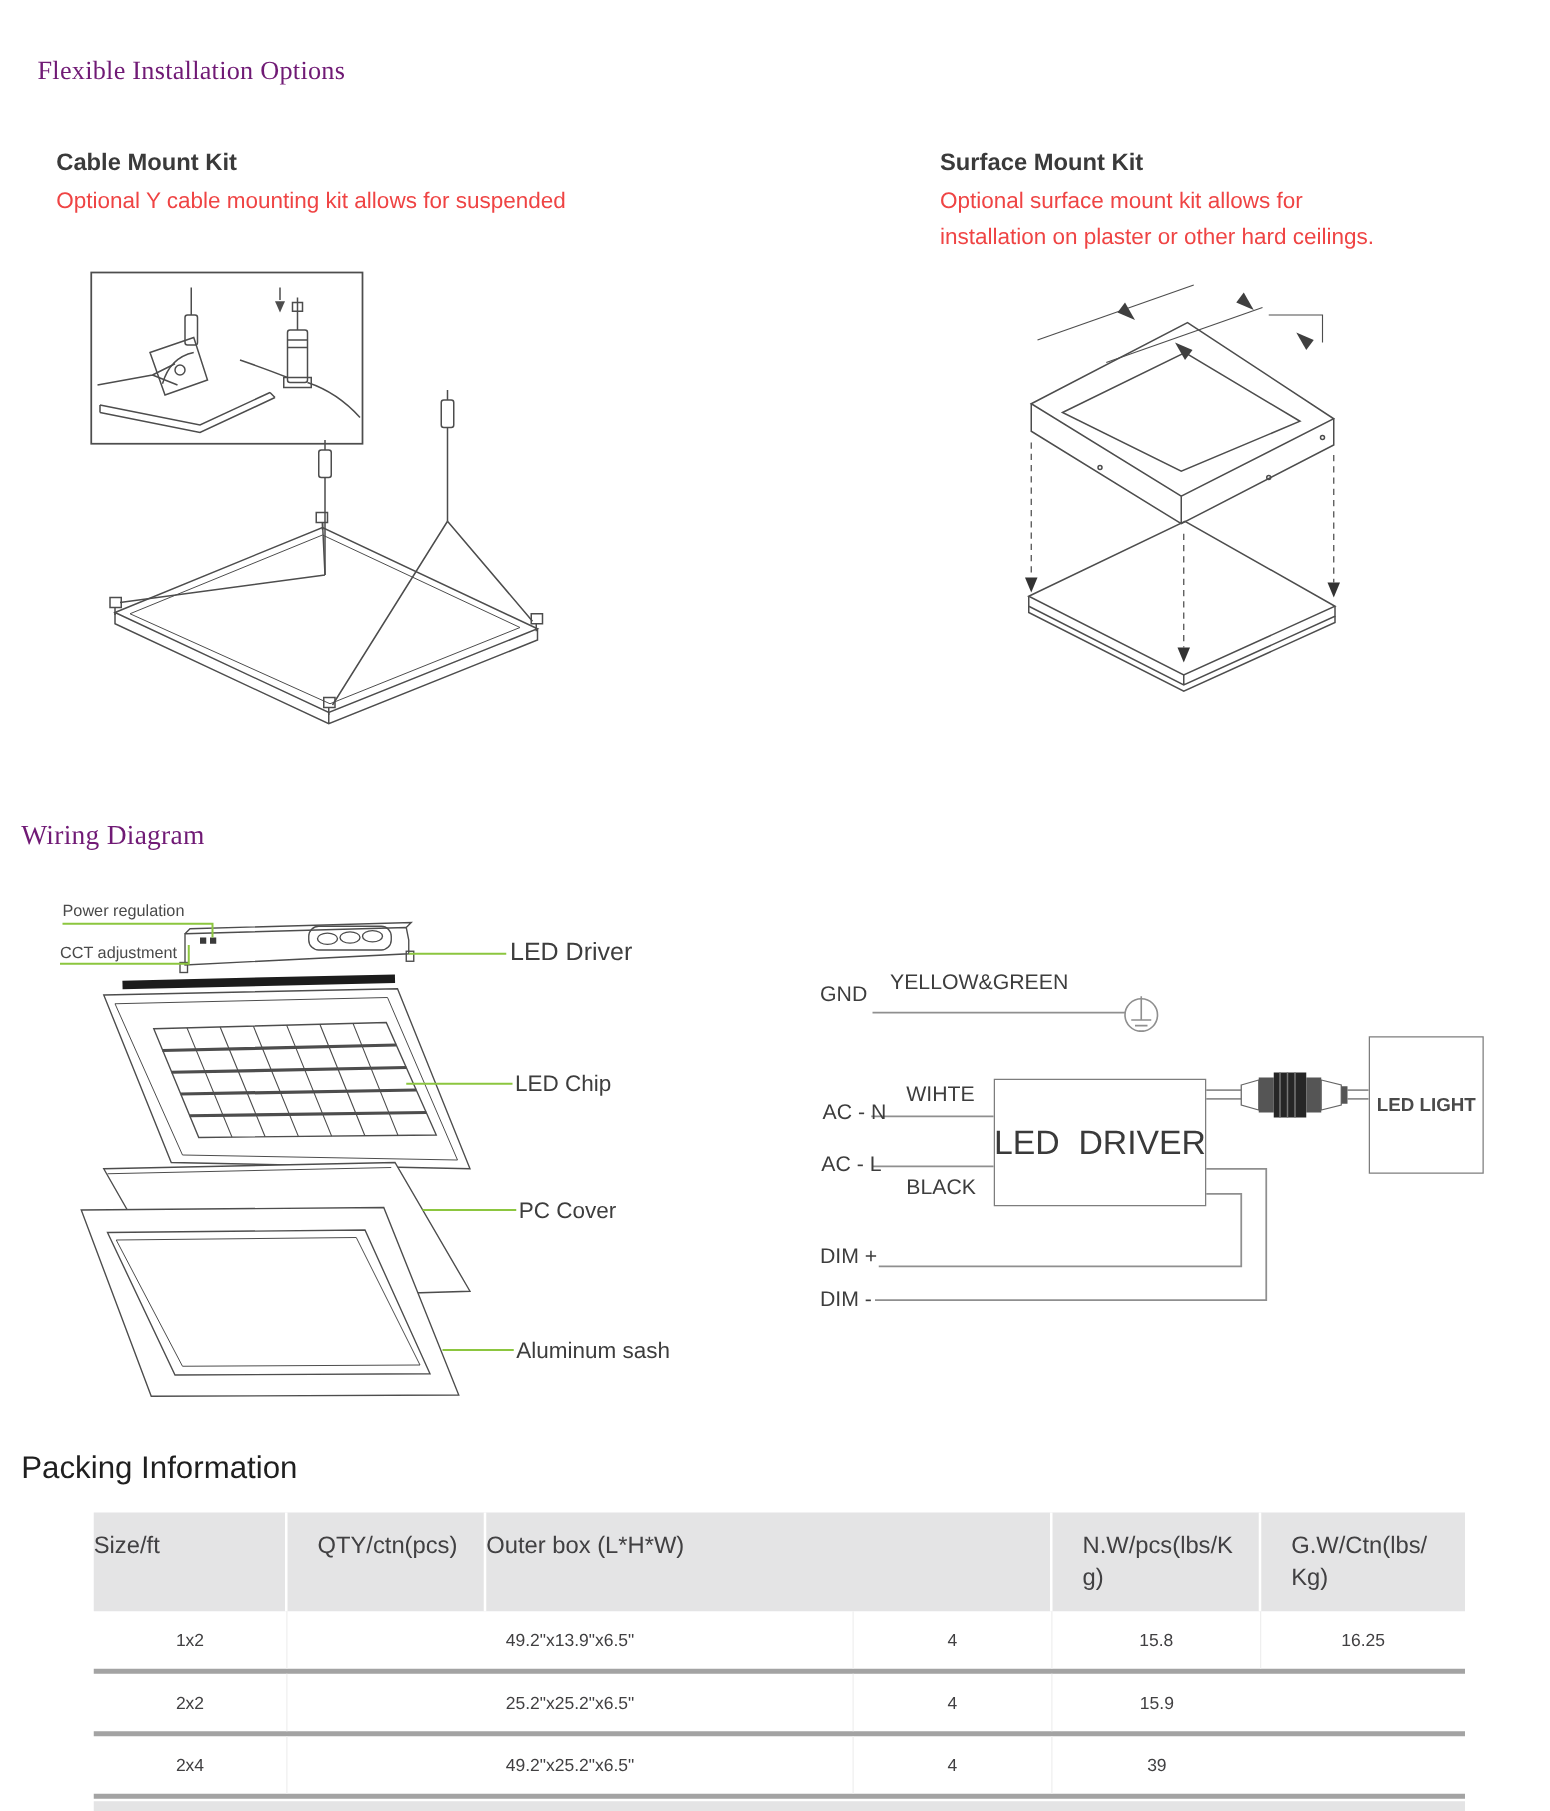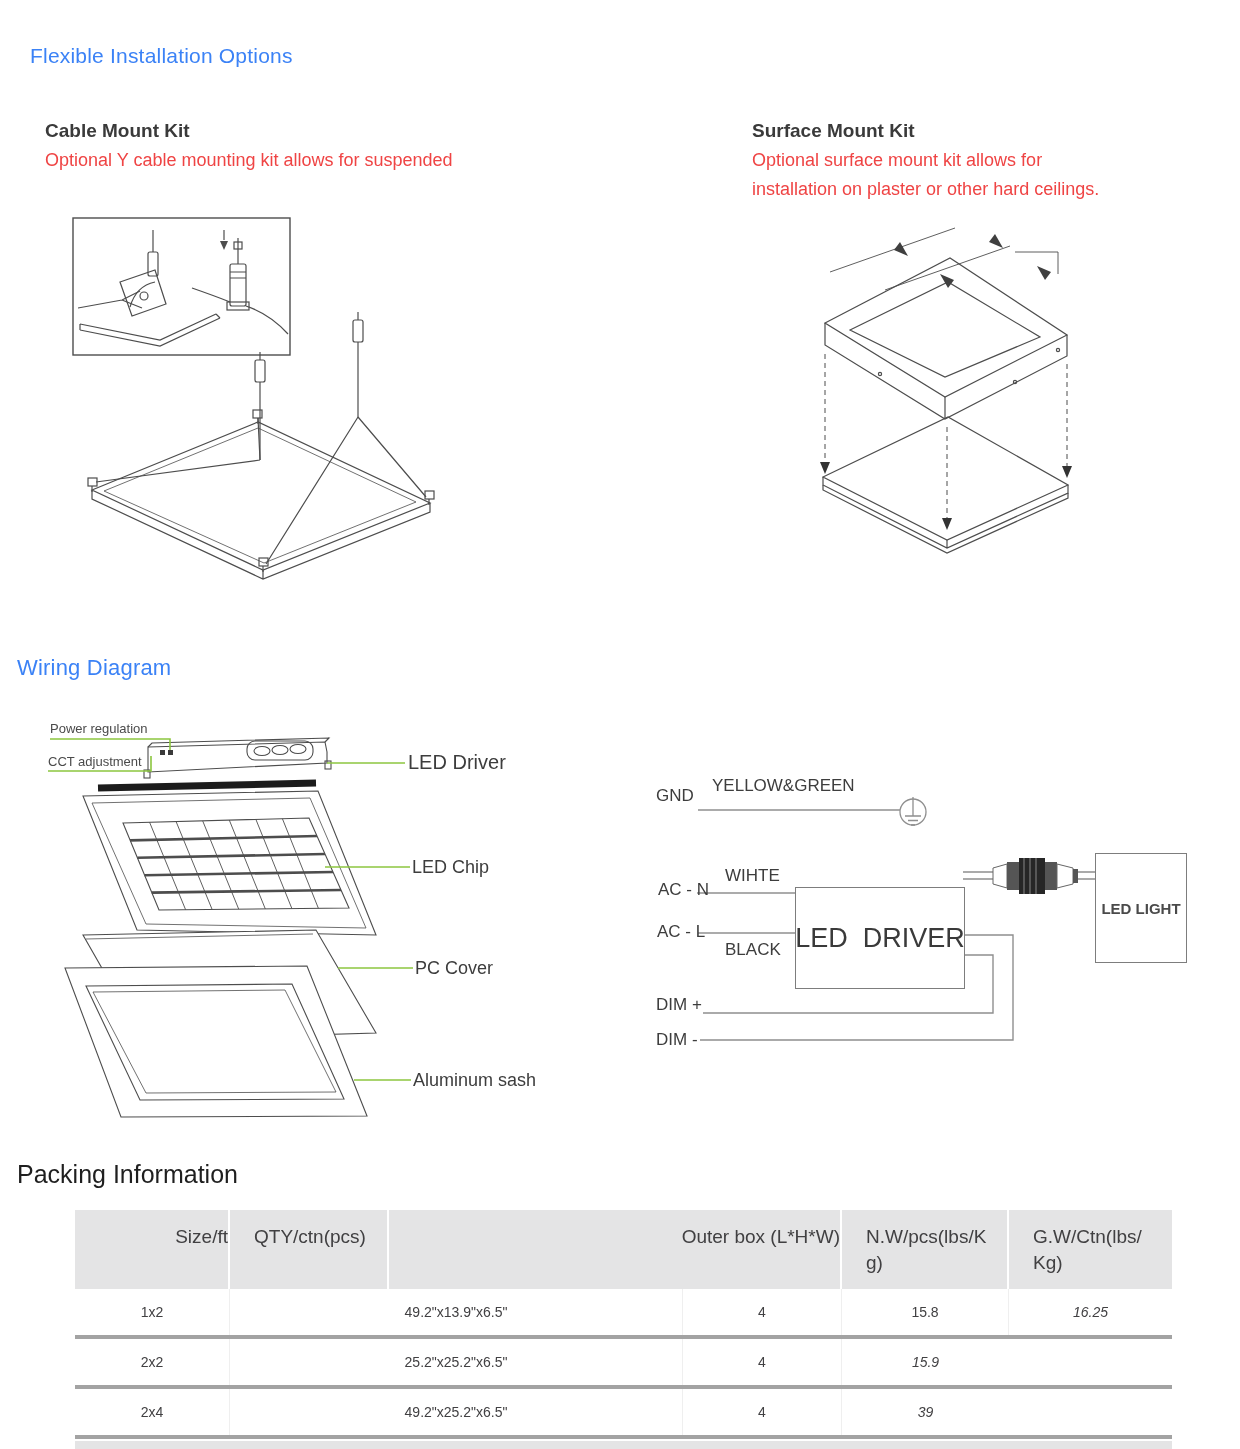--- a/index.html
+++ b/index.html
@@ -1,37 +1,37 @@
 <!DOCTYPE html>
 <html><head>
 <meta charset="utf-8">
 <style>
   html,body{margin:0;padding:0;background:#fff;}
   .page{position:relative;width:1240px;height:1449px;background:#ffffff;overflow:hidden;
         font-family:"Liberation Sans", sans-serif;color:#3d3d3d;}
   .abs{position:absolute;}
-  .h1{font-size:21px;color:#3b82f6;letter-spacing:.2px;}
+  .h1{font-size:21px;color:#701a75;letter-spacing:.2px;font-family:Liberation Serif, serif;}
   .h1-big{font-size:25px;color:#1f1f1f;}
   .sub-title{font-size:19px;font-weight:bold;color:#3a3a3a;}
   .body-line{font-size:18px;color:#ef4444;}
   .lbl{position:absolute;color:#3d3d3d;white-space:nowrap;}
   .box{position:absolute;border:1.5px solid #7d7d7d;background:#fff;display:flex;
-       align-items:center;justify-content:center;color:#3a3a3a;margin-top:24px;}
+       align-items:center;justify-content:center;color:#3a3a3a;}
   
   .ptable{position:absolute;left:75px;top:1210px;width:1097px;}
   .thead{display:flex;background:#e4e4e5;height:79px;box-sizing:border-box;}
   .th{box-sizing:border-box;font-size:19px;color:#414042;padding-top:14px;line-height:26px;
       border-right:2px solid #ffffff;}
   .th:last-child{border-right:none;}
-  .th.center{text-align:right;}
+  .th.center{text-align:left;}
   .th.wrap{padding-left:24px;padding-right:18px;word-break:break-all;}
   .trow{display:flex;height:50px;border-bottom:4px solid #a3a3a3;box-sizing:border-box;}
   .td{box-sizing:border-box;display:flex;align-items:center;justify-content:center;
       font-size:14px;color:#414042;border-right:1px solid #efefef;}
-  .td:last-child{border-right:none;font-style:italic;}
+  .td:last-child{border-right:none;}
   .tstrip{height:8px;background:#e4e4e5;margin-top:2px;}
 </style>
 </head>
 <body>
 
 <div class="page">
 
   <div class="abs h1" style="left:30px;top:44px">Flexible Installation Options</div>
 
   <div class="abs sub-title" style="left:45px;top:120px">Cable Mount Kit</div>

